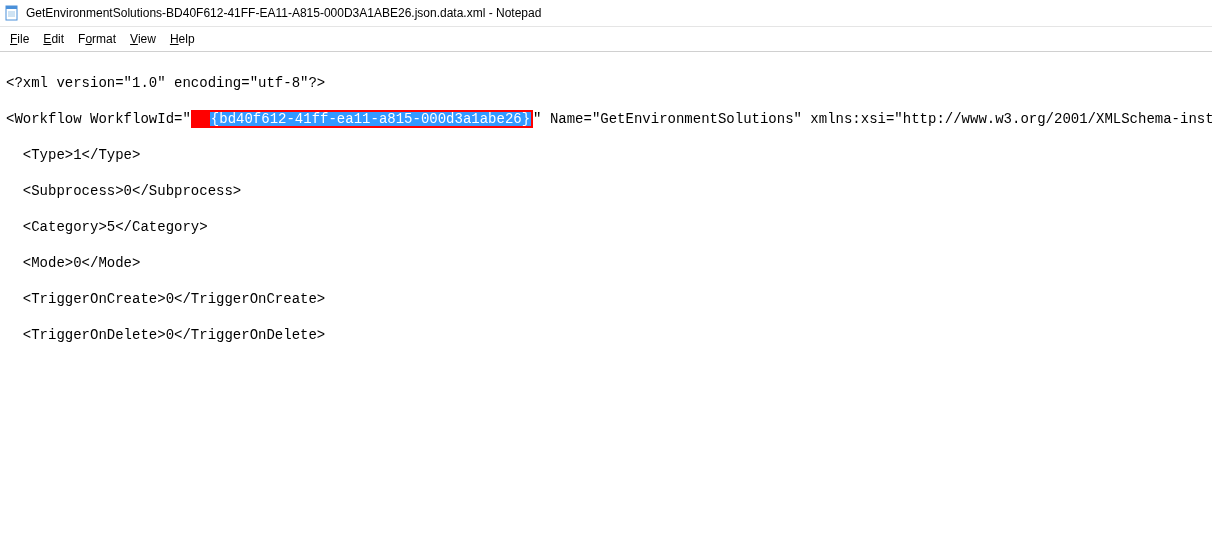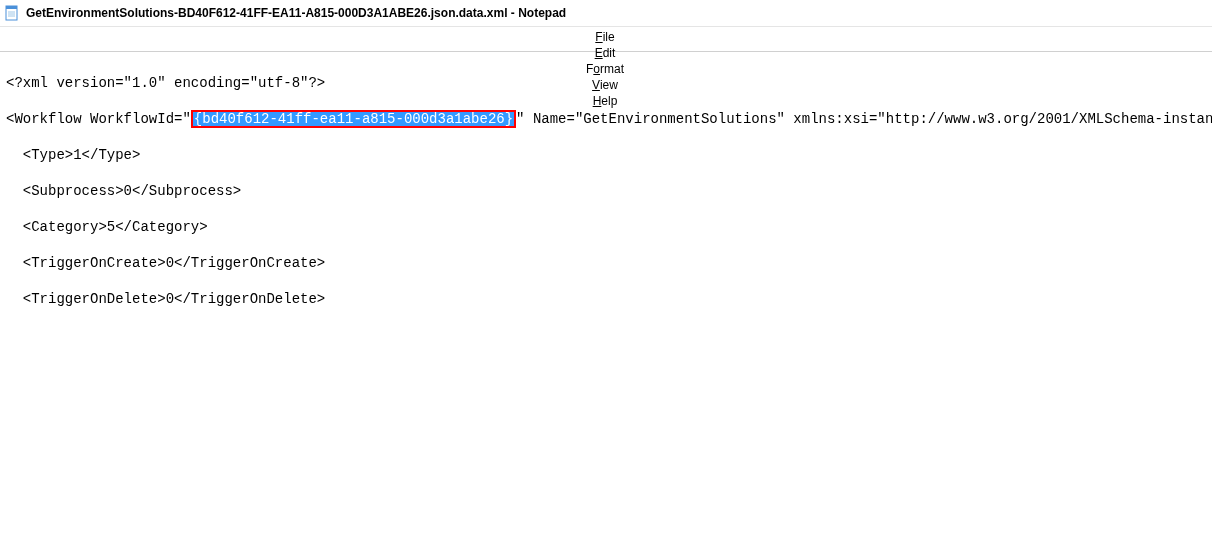--- a/index.html
+++ b/index.html
@@ -21,30 +21,28 @@
   }
   .titlebar .app-icon {
     width: 16px;
     height: 16px;
     margin-right: 6px;
     display: inline-block;
   }
   .titlebar .title-text {
     color: #000;
     font-size: 12px;
-    font-weight: bold;
   }
   .menubar {
     display: flex;
     align-items: center;
     height: 20px;
     padding: 2px 4px;
     background: #ffffff;
     font-size: 12px;
-    flex-direction: column;
   }
   .menubar .menu-item {
     padding: 1px 6px;
     margin-right: 2px;
     cursor: default;
   }
   .menubar .menu-item .ul {
     text-decoration: underline;
   }
   .separator {
@@ -68,20 +66,21 @@
     border: 2px solid #ff0000;
     background: #ff0000;
     line-height: 14px;
     vertical-align: baseline;
   }
   .sel-inner {
     display: inline-block;
     background: #3399ff;
     color: #ffffff;
     padding: 0 1px;
+    margin-left: 17px;
   }
   
   .np-icon-svg { display:block; }
 </style>
 </head>
 <body>
 
 <div class="titlebar">
   <span class="app-icon">
     <svg class="np-icon-svg" width="16" height="16" viewBox="0 0 16 16">
@@ -103,20 +102,21 @@
   <span class="menu-item"><span class="ul">H</span>elp</span>
 </div>
 <div class="separator"></div>
 
 <div class="editor">
 <span class="line">&lt;?xml version="1.0" encoding="utf-8"?&gt;</span>
 <span class="line"><span>&lt;Workflow WorkflowId="</span><span class="sel-wrap"><span class="sel-inner"><span>{</span><span>bd40f612-41ff-ea11-a815-000d3a1abe26</span><span>}</span></span></span><span>" Name="GetEnvironmentSolutions" xmlns:xsi="http://www.w3.org/2001/XMLSchema-instance"&gt;</span></span>
 <span class="line">  &lt;Type&gt;1&lt;/Type&gt;</span>
 <span class="line">  &lt;Subprocess&gt;0&lt;/Subprocess&gt;</span>
 <span class="line">  &lt;Category&gt;5&lt;/Category&gt;</span>
+<span class="line">  &lt;Mode&gt;0&lt;/Mode&gt;</span>
 <span class="line">  &lt;TriggerOnCreate&gt;0&lt;/TriggerOnCreate&gt;</span>
 <span class="line">  &lt;TriggerOnDelete&gt;0&lt;/TriggerOnDelete&gt;</span>
 
 
 
 
 
 
 
 

